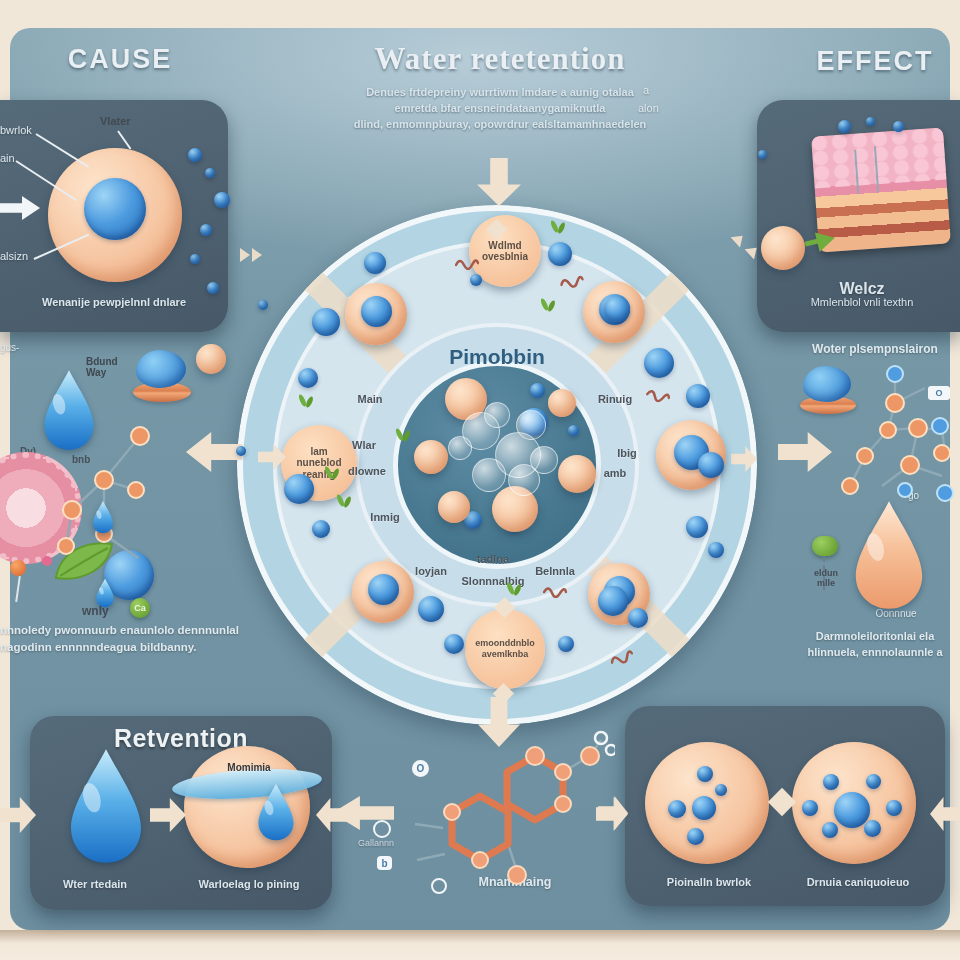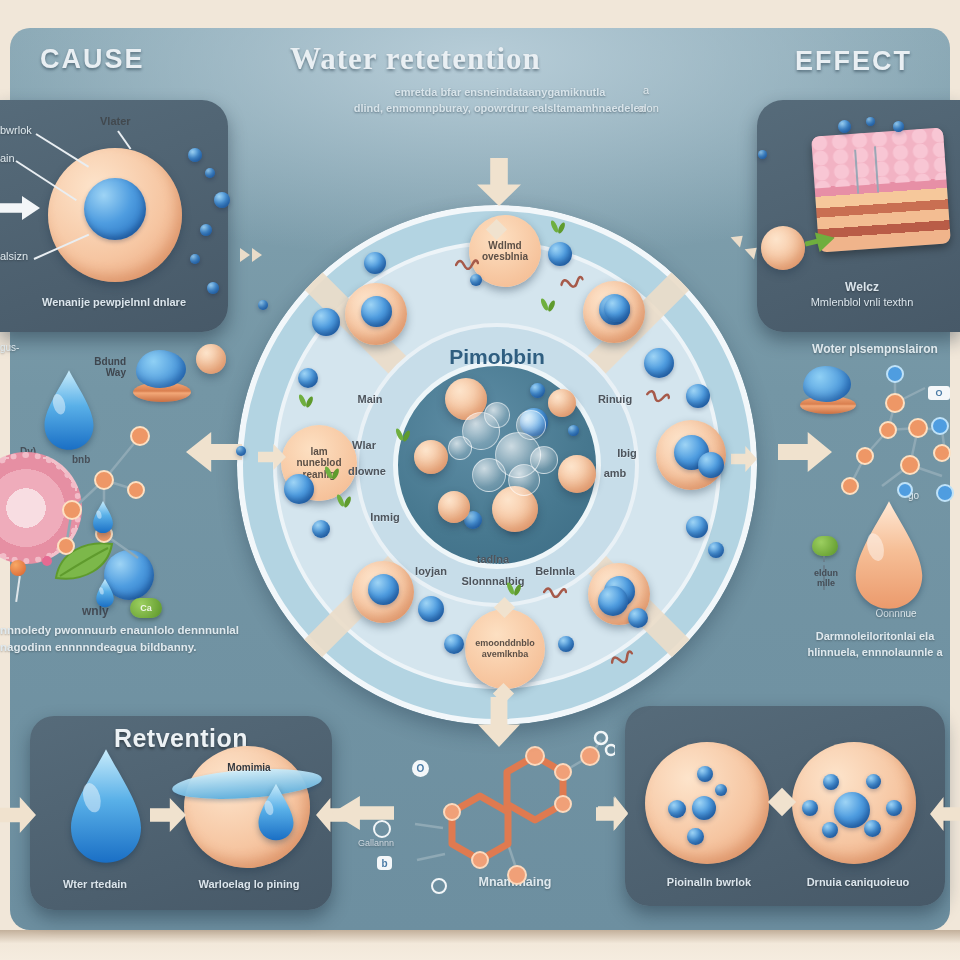--- a/index.html
+++ b/index.html
@@ -7,21 +7,21 @@
           font-family:"Liberation Sans",sans-serif;}
   .abs{position:absolute;}
   .main-bg{position:absolute;left:10px;top:28px;width:940px;height:902px;border-radius:20px;
     background:radial-gradient(900px 340px at 50% 30px, #b7cdd8 0%, rgba(183,205,216,0) 60%),
                linear-gradient(180deg,#86a5b2 0%,#7496a5 40%,#6d8fa0 100%);}
   .bottom-band{position:absolute;left:0;top:930px;width:960px;height:30px;
     background:linear-gradient(180deg,#c3b09b 0%,#f2e8da 45%,#f5ecdf 100%);}
   .panel{position:absolute;background:linear-gradient(160deg,#566b7a,#475968);
     box-shadow:0 8px 18px rgba(15,30,45,.4);}
   .big-h{position:absolute;font-weight:700;color:#e9eff3;letter-spacing:2px;
-    text-shadow:0 2px 3px rgba(20,40,55,.45);}
+    text-shadow:0 2px 3px rgba(20,40,55,.45);text-align:center;}
   .ptitle{position:absolute;font-weight:700;color:#edf2f5;text-align:center;letter-spacing:.5px;
     text-shadow:0 2px 3px rgba(0,0,0,.4);}
   .cap{position:absolute;color:#dbe5ec;text-align:center;text-shadow:0 1px 2px rgba(0,0,0,.35);}
   .sub{position:absolute;color:#d8e4ea;text-align:center;text-shadow:0 1px 2px rgba(30,50,65,.5);}
   .ilabel{position:absolute;color:#4d545c;font-weight:700;text-shadow:0 1px 0 rgba(255,255,255,.35);text-align:center;}
   .llight{position:absolute;color:#dfe9ee;text-shadow:0 1px 2px rgba(0,0,0,.3);}
   .sphere-blue{position:absolute;border-radius:50%;
     background:radial-gradient(circle at 32% 28%, #9ed4f5 0%, #4f9de0 45%, #1c66b8 100%);
     box-shadow:inset -2px -4px 6px rgba(0,30,80,.35), 0 2px 4px rgba(0,20,60,.25);}
   .cellp{position:absolute;border-radius:50%;
@@ -68,20 +68,21 @@
 </head>
 <body>
 
 <div class="canvas">
   <div class="main-bg"></div>
   <div class="bottom-band"></div>
 
   <div class="big-h" style="left:40px;top:44px;width:160px;font-size:27px;">CAUSE</div>
   <div class="big-h" style="left:290px;top:41px;width:420px;font-size:31px;letter-spacing:1px;font-family:Liberation Serif, serif;">Water retetention</div>
   <div class="sub" style="left:265px;top:84px;width:470px;font-size:11px;line-height:16px;font-weight:700;">
+    <span style="display:block">Denues frtdepreiny wurrtiwm lmdare a aunig otalaa</span>
     <span style="display:block">emretda bfar ensneindataanygamiknutla</span>
     <span style="display:block">dlind, enmomnpburay, opowrdrur ealsltamamhnaedelen</span>
   </div>
   <div class="big-h" style="left:795px;top:46px;width:160px;font-size:27px;">EFFECT</div>
 
   <div class="panel" style="left:0;top:100px;width:228px;height:232px;border-radius:0 26px 26px 0;">
     <div class="cellp" style="left:48px;top:48px;width:134px;height:134px;">
       <div class="sphere-blue" style="left:36px;top:30px;width:62px;height:62px;"></div>
     </div>
   </div>
@@ -99,21 +100,21 @@
   <div class="panel" style="left:757px;top:100px;width:203px;height:232px;border-radius:26px 0 0 26px;">
     <div class="abs" style="left:58px;top:32px;width:132px;height:116px;transform:rotate(-4deg);border-radius:8px;overflow:hidden;box-shadow:0 4px 8px rgba(0,0,0,.35);
       background:linear-gradient(180deg,#f2b3c4 0 44%,#e78fa6 44% 52%,#f6c89b 52% 62%,#c96f52 62% 70%,#f3bd92 70% 80%,#b95c47 80% 88%,#f0b48b 88% 100%);">
       <div class="abs" style="inset:0 0 55% 0;background-image:radial-gradient(circle at 8px 7px, #f8c6d4 7px, rgba(0,0,0,0) 8px);background-size:20px 15px;"></div>
       <div class="abs" style="left:42px;top:16px;width:2px;height:44px;background:#9aa7b5;"></div>
       <div class="abs" style="left:62px;top:14px;width:2px;height:46px;background:#9aa7b5;"></div>
     </div>
     <div class="cellp" style="left:4px;top:126px;width:44px;height:44px;"></div>
     <div class="abs" style="left:48px;top:140px;width:14px;height:5px;background:#6fae3e;transform:rotate(-14deg);"></div>
     <div class="abs" style="left:60px;top:130px;width:0;height:0;border-top:10px solid transparent;border-bottom:10px solid transparent;border-left:18px solid #6fae3e;transform:rotate(-14deg);"></div>
-    <div class="cap" style="left:20px;top:180px;width:170px;font-size:12px;font-weight:700;">Welcz</div>
+    <div class="cap" style="left:20px;top:180px;width:170px;font-size:16px;font-weight:700;">Welcz</div>
     <div class="cap" style="left:10px;top:196px;width:190px;font-size:11px;">Mmlenblol vnli texthn</div>
   </div>
   <div class="llight" style="left:643px;top:84px;font-size:11px;">a</div>
   <div class="llight" style="left:638px;top:102px;font-size:11px;">alon</div>
 
   <div class="cycle">
     <div class="ring0"></div>
     <div class="bar" style="transform:rotate(45deg);"></div>
     <div class="bar" style="transform:rotate(-45deg);"></div>
     <div class="ring1"></div>
@@ -155,21 +156,21 @@
   <div class="arr right" style="left:731px;top:446px;width:26px;height:26px;"></div>
   <div class="diamond" style="left:497px;top:600px;width:15px;height:15px;"></div>
   <div class="diamond" style="left:496px;top:686px;width:15px;height:15px;"></div>
   <div class="arr down" style="left:478px;top:697px;width:42px;height:50px;"></div>
   <div class="chev" style="left:240px;top:248px;"></div>
   <div class="chev" style="left:252px;top:248px;"></div>
   <div class="chev" style="left:734px;top:232px;transform:rotate(-42deg);"></div>
   <div class="chev" style="left:748px;top:244px;transform:rotate(-42deg);"></div>
 
   <div class="llight" style="left:0;top:342px;font-size:10px;">gus-</div>
-  <div class="llight" style="left:86px;top:356px;font-size:10px;font-weight:700;color:#3f464e;text-shadow:none;text-align:right;width:40px;">
+  <div class="llight" style="left:86px;top:356px;font-size:10px;font-weight:700;color:#3f464e;text-shadow:none;text-align:left;width:40px;">
     <span style="display:block">Bdund</span>
     <span style="display:block">Way</span>
   </div>
   <div class="coil" style="left:133px;top:382px;width:58px;height:20px;"></div>
   <div class="blob" style="left:136px;top:350px;width:50px;height:38px;"></div>
   <div class="cellp" style="left:196px;top:344px;width:30px;height:30px;"></div>
 
   <svg class="abs" style="left:8px;top:418px;z-index:1;" width="200" height="150" viewBox="0 0 200 150">
     <g stroke="#8fa9b5" stroke-width="2.5" fill="none">
       <path d="M132 18 L96 62 M96 62 L128 72 M96 62 L64 92 M64 92 L58 128 M96 62 L96 116 M96 116 L130 140"></path>
@@ -187,21 +188,21 @@
   <div class="llight" style="left:72px;top:454px;font-size:10px;color:#474f58;text-shadow:none;font-weight:700;">bnb</div>
   <div class="tissue" style="left:-30px;top:452px;width:112px;height:112px;"></div>
   <svg class="abs" style="left:52px;top:538px;" width="64" height="46" viewBox="0 0 64 46">
     <path d="M4 40 C8 14 34 2 60 6 C56 30 32 44 4 40 Z" fill="#7cb84a" stroke="#5f9b2d" stroke-width="2"></path>
     <path d="M8 38 C24 28 40 18 56 10" stroke="#5f9b2d" stroke-width="2" fill="none"></path>
   </svg>
   <div class="sphere-blue" style="left:104px;top:550px;width:50px;height:50px;"></div>
   <div class="abs" style="left:10px;top:560px;width:16px;height:16px;border-radius:50%;background:radial-gradient(circle at 35% 30%,#f7a866,#d9602c);"></div>
   <div class="abs" style="left:17px;top:576px;width:2px;height:26px;background:#dfe6ea;transform:rotate(8deg);"></div>
   <div class="abs" style="left:42px;top:556px;width:10px;height:10px;border-radius:50%;background:#e56a92;"></div>
-  <div class="pill" style="left:130px;top:598px;width:32px;height:20px;">
+  <div class="pill" style="left:130px;top:598px;width:20px;height:20px;">
     <span>Ca</span>
   </div>
   <div class="llight" style="left:82px;top:604px;font-size:12px;color:#454c55;text-shadow:none;font-weight:700;">wnly</div>
   <div class="llight" style="left:0;top:622px;width:248px;font-size:11.5px;line-height:17px;font-weight:700;">
     <span style="display:block">nnnoledy pwonnuurb enaunlolo dennnunlal</span>
     <span style="display:block">nagodinn ennnnndeagua bildbanny.</span>
   </div>
   <div class="arr left" style="left:186px;top:432px;width:56px;height:40px;"></div>
 
   <div class="llight" style="left:793px;top:342px;width:164px;font-size:12px;font-weight:700;text-align:center;">Woter plsempnslairon</div>

